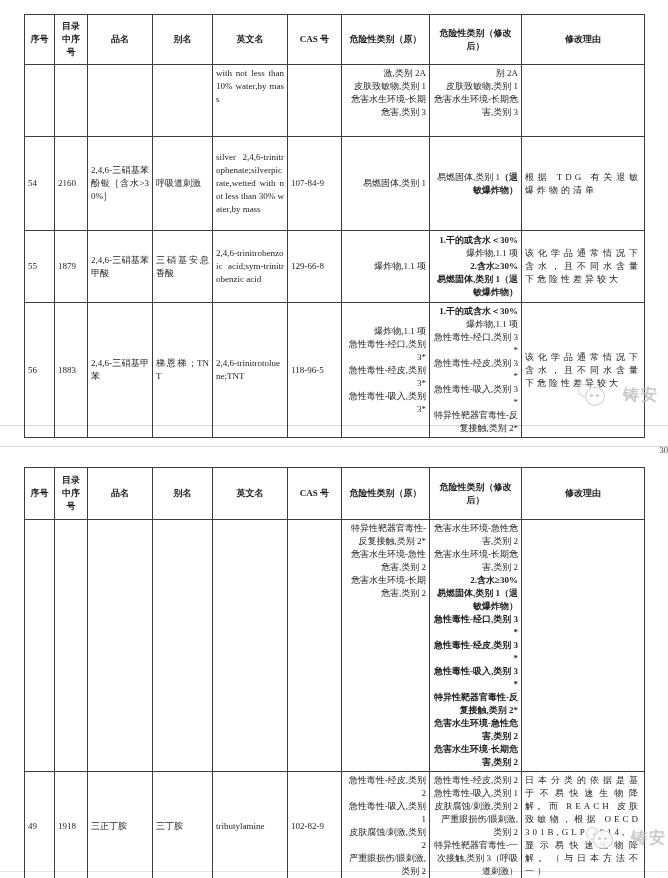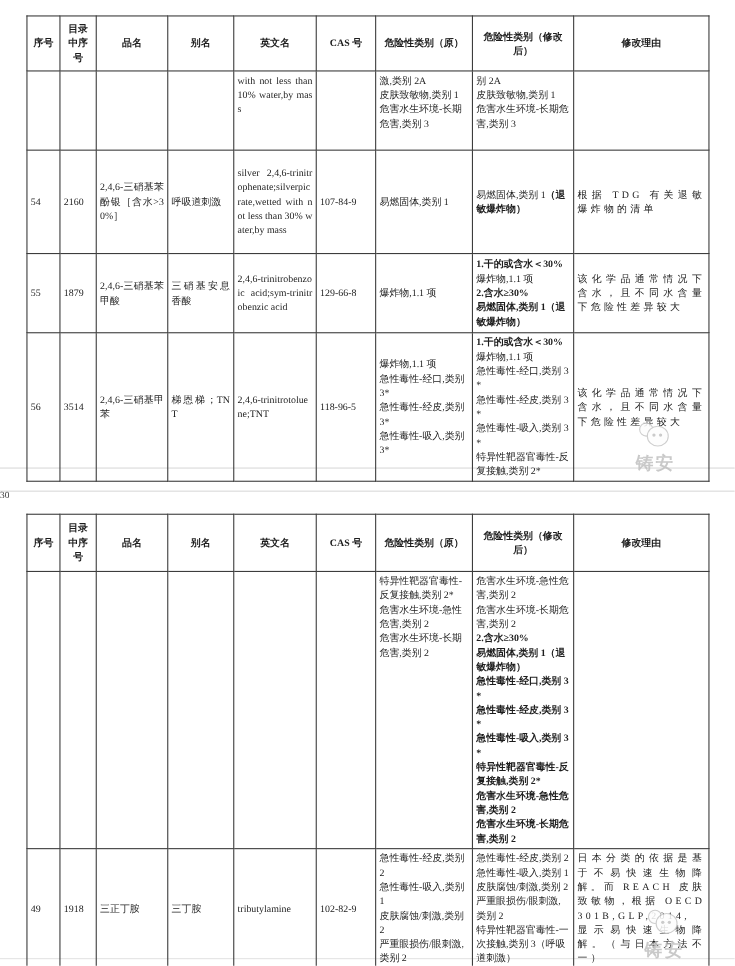--- a/index.html
+++ b/index.html
@@ -18,32 +18,32 @@
     border:1px solid #3d3d3d;padding:2px 3px;font-size:9px;line-height:13px;
     vertical-align:middle;overflow:hidden;word-break:break-all;
   }
   td.hdr{
     font-weight:bold;text-align:center;font-size:9.5px;line-height:12px;
     word-break:keep-all;padding:2px 1px;
   }
   .vtop{vertical-align:top !important;}
   .c0,.c1,.c5{text-align:left;margin-top:16px;}
   .c2,.c3,.c4{text-align:justify;}
-  .c6,.c7{text-align:left;}
+  .c6,.c7{text-align:right;}
   .c8{text-align:justify;letter-spacing:3px;}
   .par{margin:0;}
   .b{font-weight:bold;}
   .pnum{
-    text-align:left;font-size:8.5px;color:#3a3a3a;padding-top:7px;
+    text-align:right;font-size:8.5px;color:#3a3a3a;padding-top:7px;
     font-family:"Liberation Serif","DejaVu Serif",serif;
   }
   
   .watermark{
-    position:absolute;display:flex;align-items:center;gap:4px;
-    color:#bdbdbd;opacity:.85;pointer-events:none;flex-direction:column;
+    position:absolute;display:flex;align-items:center;gap:15px;
+    color:#bdbdbd;opacity:.85;pointer-events:none;
   }
   .wm-icon{position:relative;width:30px;height:24px;display:inline-block;}
   .wm-c1{
     position:absolute;left:0;top:1px;width:11px;height:11px;border:1.5px solid #c6c6c6;
     border-radius:50%;background:#fdfdfd;
   }
   .wm-c2{
     position:absolute;left:7px;top:4px;width:18px;height:17px;border:1.5px solid #c6c6c6;
     border-radius:50%;background:#fdfdfd;
   }
@@ -162,21 +162,21 @@
           </td>
           <td class="c8">
             <div class="par"><span>该化学品通常情况下含水，且不同水含量下危险性差异较大</span></div>
           </td>
         </tr>
         <tr style="height: 98px;">
           <td class="c0">
             <div class="par"><span>56</span></div>
           </td>
           <td class="c1">
-            <div class="par"><span>3514</span></div>
+            <div class="par"><span>1883</span></div>
           </td>
           <td class="c2">
             <div class="par"><span>2,4,6-三硝基甲苯</span></div>
           </td>
           <td class="c3">
             <div class="par"><span>梯恩梯；TNT</span></div>
           </td>
           <td class="c4">
             <div class="par"><span>2,4,6-trinitrotoluene;TNT</span></div>
           </td>

